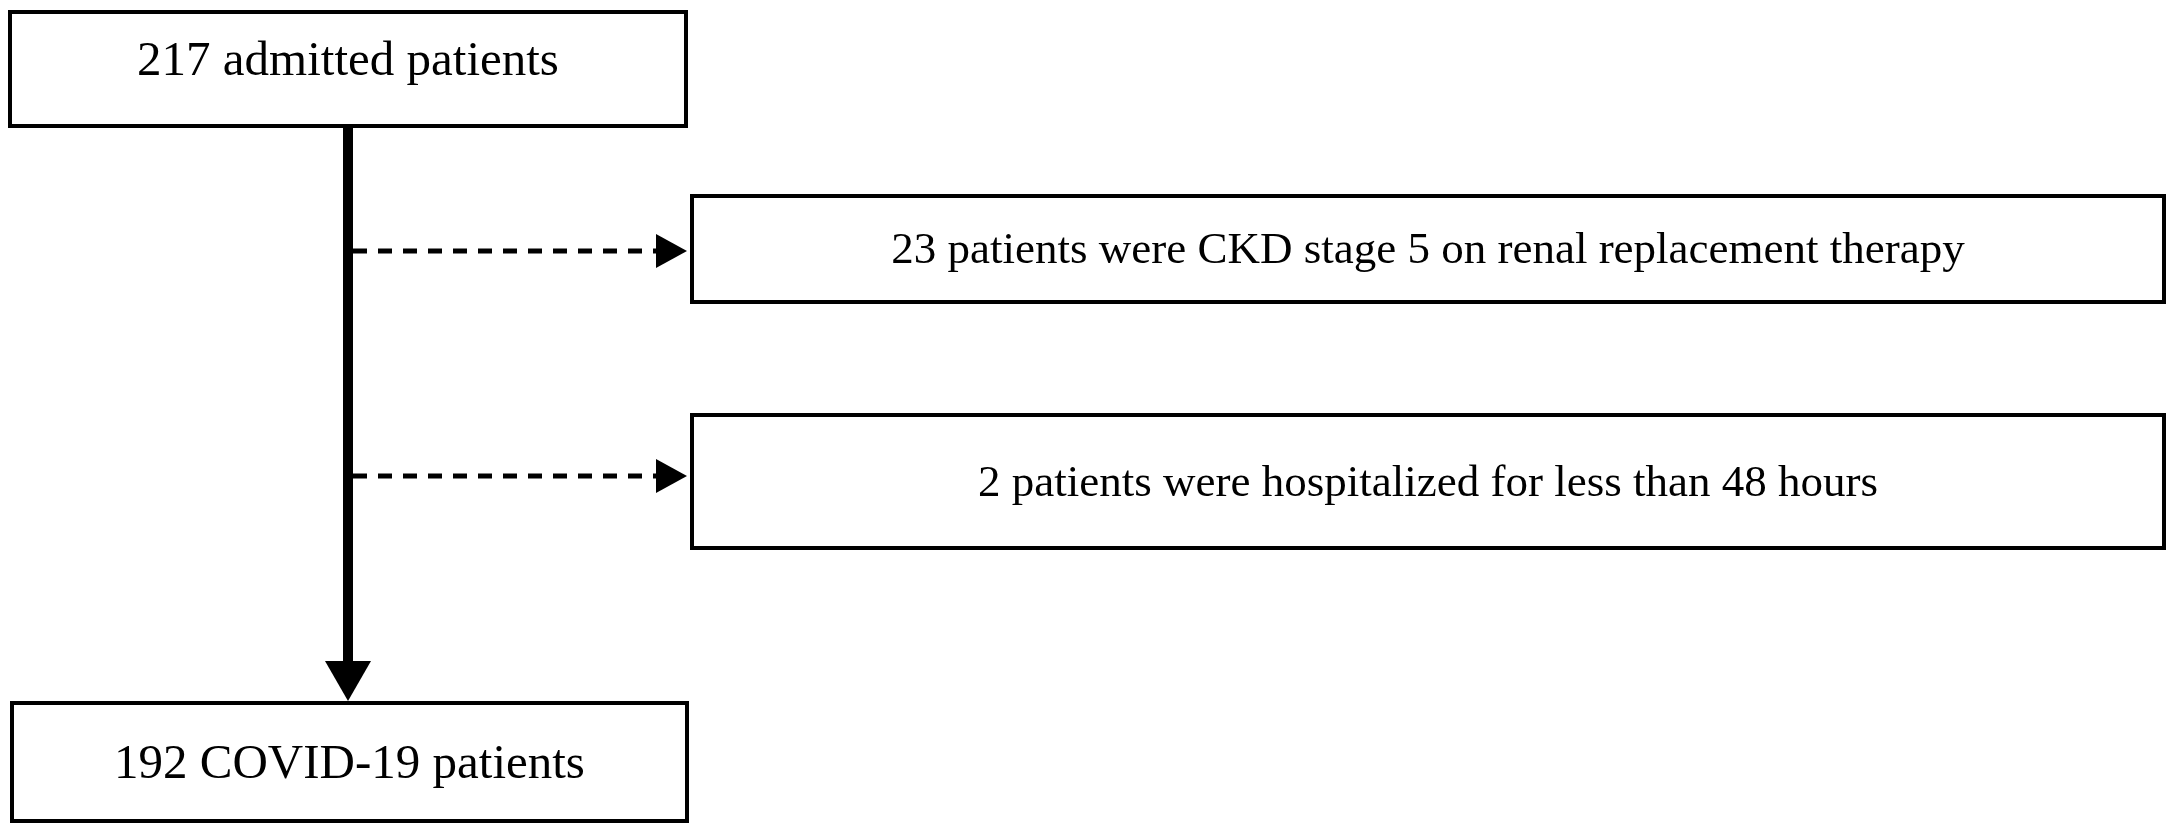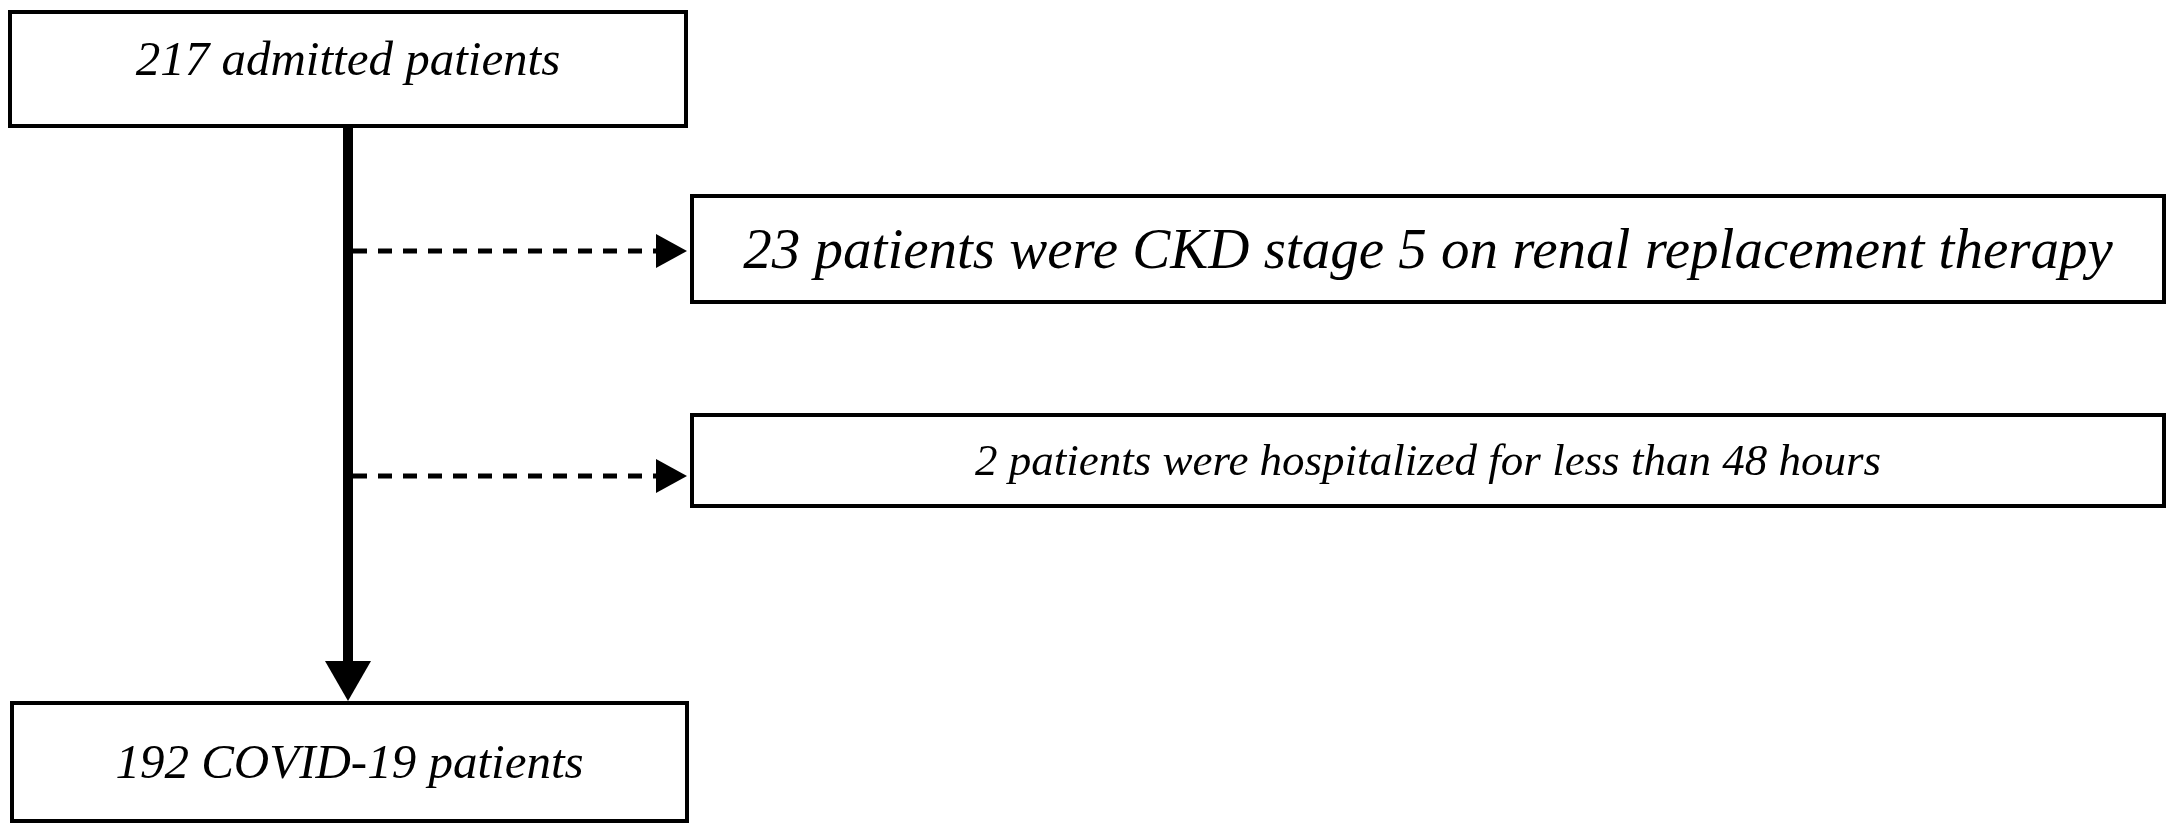--- a/index.html
+++ b/index.html
@@ -25,45 +25,44 @@
     background: #ffffff;
     display: flex;
     align-items: center;
     justify-content: center;
     text-align: center;
     line-height: 1.15;
   }
   .node span {
     display: block;
     white-space: nowrap;
-    font-style: italic;
   }
   
   .node-admitted {
     left: 8px;
     top: 10px;
     width: 680px;
     height: 118px;
     font-size: 49px;
     padding-bottom: 20px;
   }
   
   .node-ckd {
     left: 690px;
     top: 194px;
     width: 1476px;
     height: 110px;
-    font-size: 57px;
+    font-size: 45px;
   }
   
   .node-short-stay {
     left: 690px;
     top: 413px;
     width: 1476px;
-    height: 95px;
+    height: 137px;
     font-size: 45px;
   }
   
   .node-covid {
     left: 10px;
     top: 701px;
     width: 679px;
     height: 122px;
     font-size: 49px;
     padding-bottom: 0;

